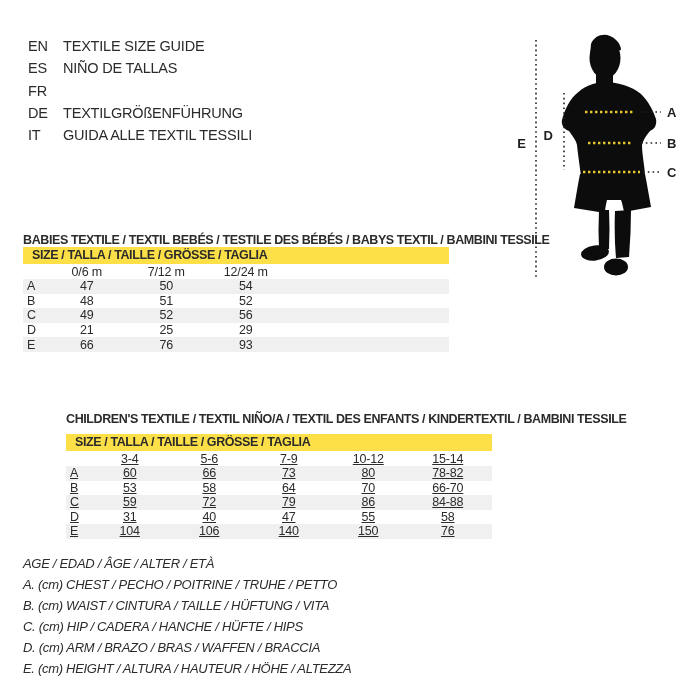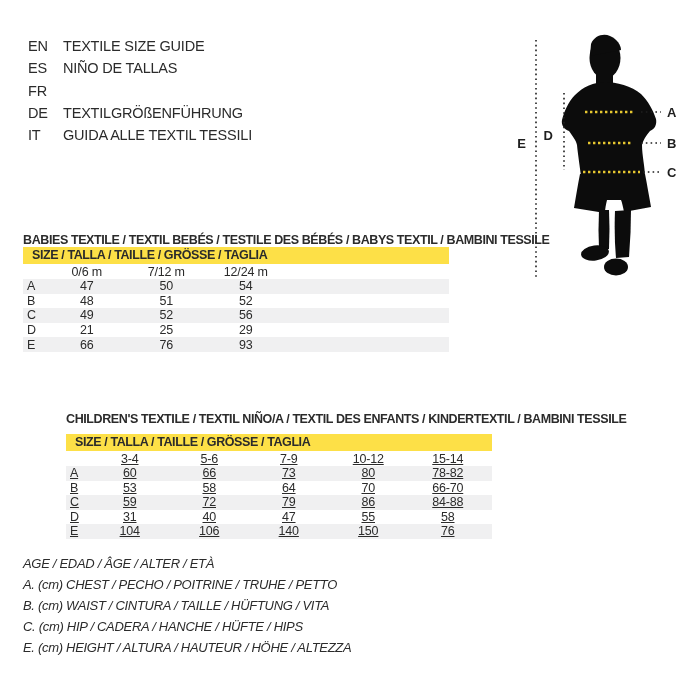--- a/index.html
+++ b/index.html
@@ -210,16 +210,17 @@
       <span class="c">76</span>
       <span></span>
     </div>
   </section>
 
   <div class="legend">
     <div>AGE / EDAD / ÂGE / ALTER / ETÀ</div>
     <div>A. (cm) CHEST / PECHO / POITRINE / TRUHE / PETTO</div>
     <div>B. (cm) WAIST / CINTURA / TAILLE / HÜFTUNG / VITA</div>
     <div>C. (cm) HIP / CADERA / HANCHE / HÜFTE / HIPS</div>
+    <div>D. (cm) ARM / BRAZO / BRAS / WAFFEN / BRACCIA</div>
     <div>E. (cm) HEIGHT / ALTURA / HAUTEUR / HÖHE / ALTEZZA</div>
   </div>
 
 </div>
 
 </body></html>

